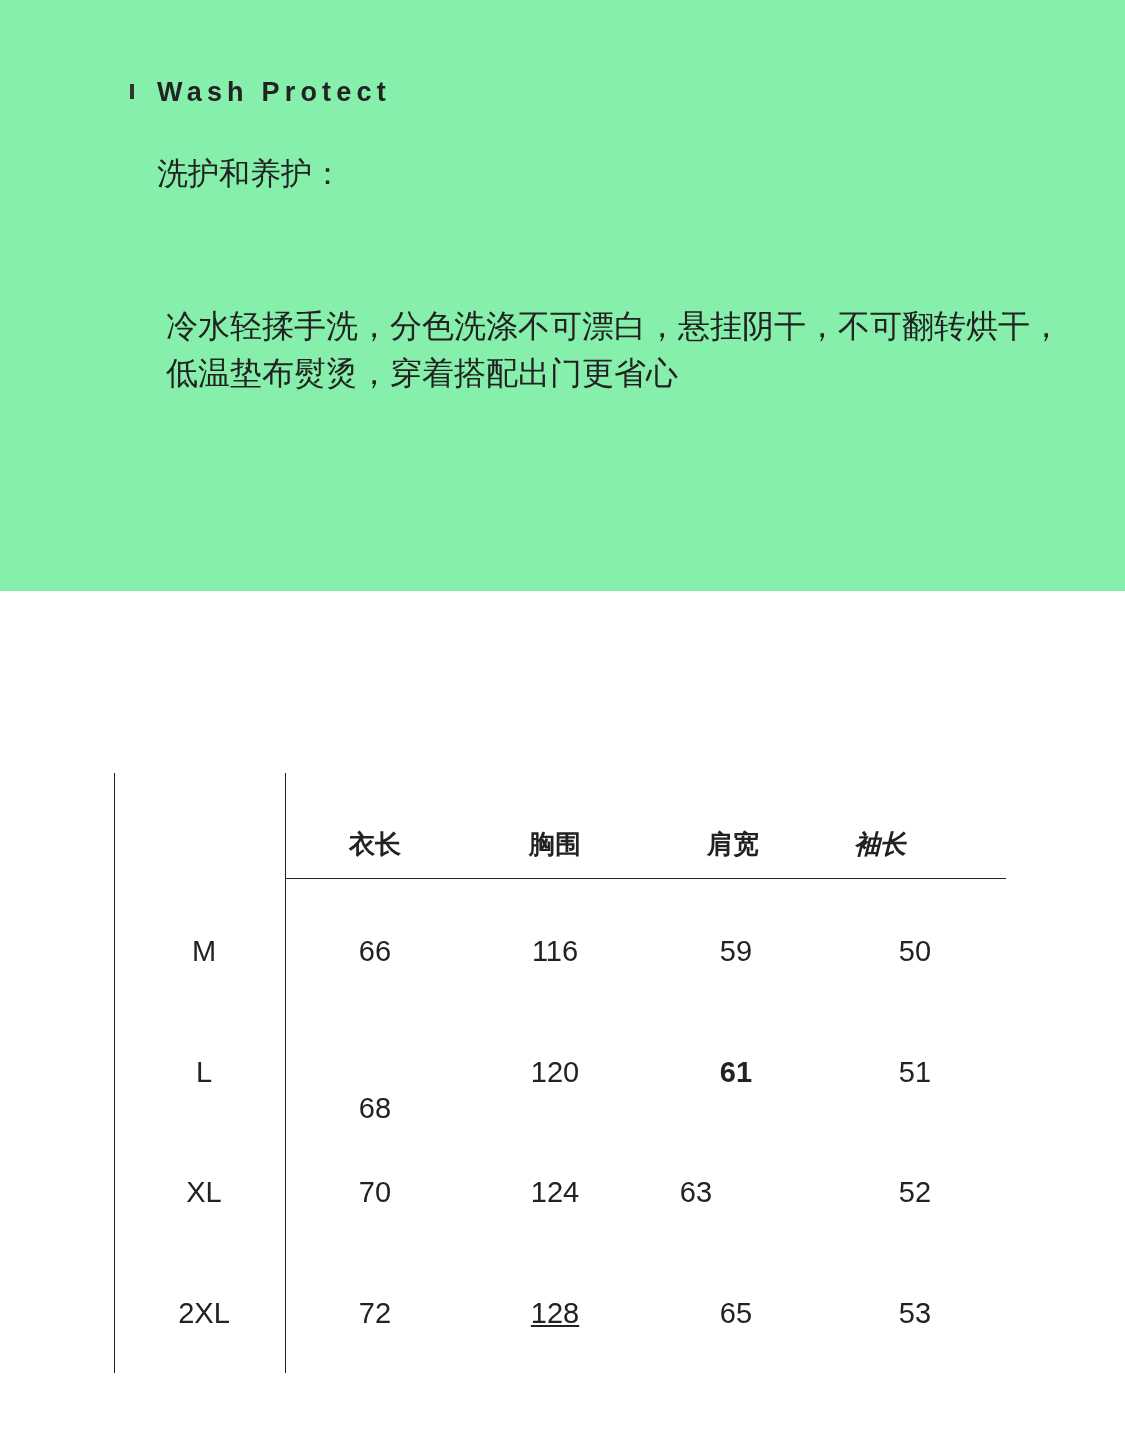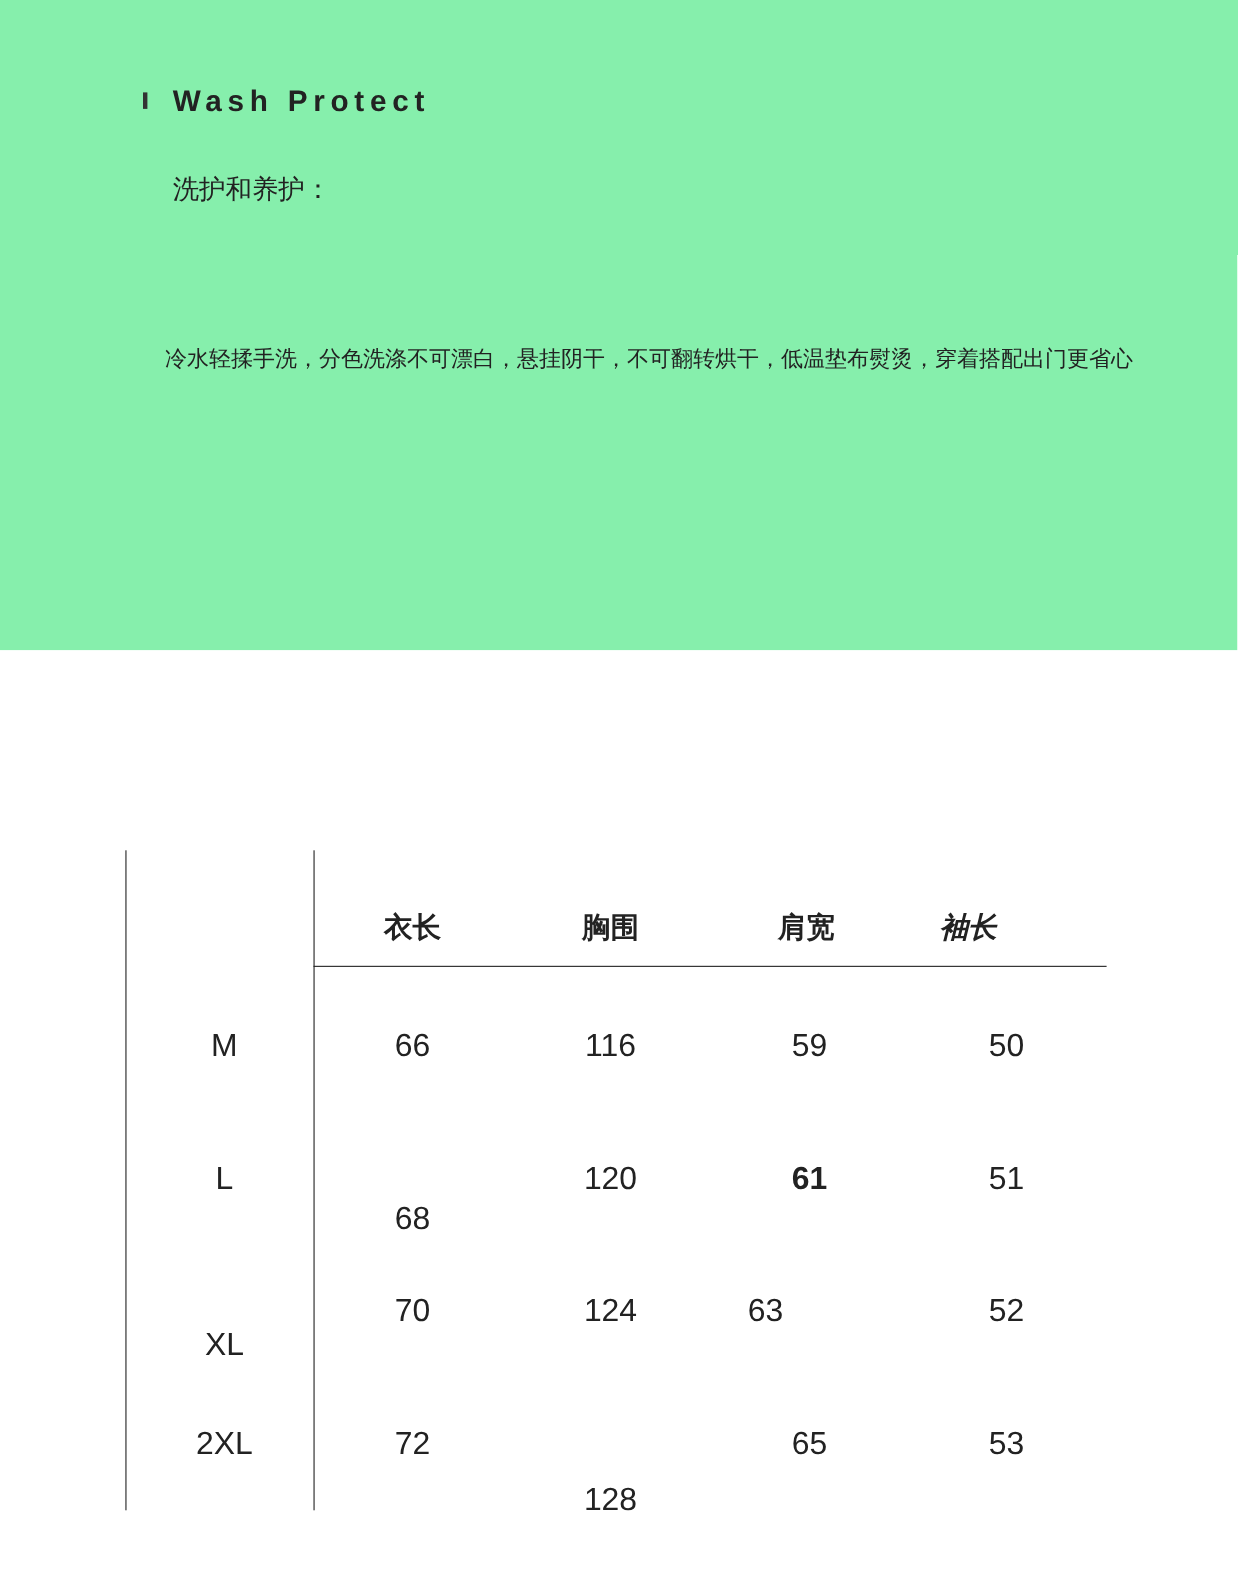--- a/index.html
+++ b/index.html
@@ -37,31 +37,30 @@
       font-weight: bold;
       font-size: 27px;
       letter-spacing: 5.2px;
       color: #222222;
       line-height: 36px;
     }
     .wash-label {
       position: absolute;
       left: 157px;
       top: 156px;
-      font-size: 24px;
+      font-size: 31px;
       line-height: 34px;
       color: #222222;
-      font-family: Liberation Serif, serif;
     }
     .wash-body {
       position: absolute;
-      left: 150px;
+      left: 166px;
       top: 303px;
       width: 900px;
-      font-size: 20px;
+      font-size: 32px;
       line-height: 47px;
       color: #222222;
     }
     .size-table {
       position: absolute;
       left: 0; top: 0;
       width: 1125px;
       height: 1434px;
     }
     .vline {
@@ -133,27 +132,27 @@
 
   <div>
     <div class="cell" style="left:204px; top:1054px;">L</div>
     <div class="cell" style="left:375px; top:1054px;margin-top:36px;">68</div>
     <div class="cell" style="left:555px; top:1054px;">120</div>
     <div class="cell" style="left:736px; top:1054px;font-weight:bold;">61</div>
     <div class="cell" style="left:915px; top:1054px;">51</div>
   </div>
 
   <div>
-    <div class="cell" style="left:204px; top:1174px;margin-top:31px;">XL</div>
+    <div class="cell" style="left:204px; top:1174px;">XL</div>
     <div class="cell" style="left:375px; top:1174px;">70</div>
     <div class="cell" style="left:555px; top:1174px;">124</div>
     <div class="cell" style="left:696px; top:1174px;">63</div>
     <div class="cell" style="left:915px; top:1174px;">52</div>
   </div>
 
   <div>
     <div class="cell" style="left:204px; top:1295px;">2XL</div>
     <div class="cell" style="left:375px; top:1295px;">72</div>
-    <div class="cell" style="left:555px; top:1346px;">128</div>
+    <div class="cell" style="left:555px; top:1295px;text-decoration:underline;">128</div>
     <div class="cell" style="left:736px; top:1295px;">65</div>
     <div class="cell" style="left:915px; top:1295px;">53</div>
   </div>
 </section>
 
 </body></html>

